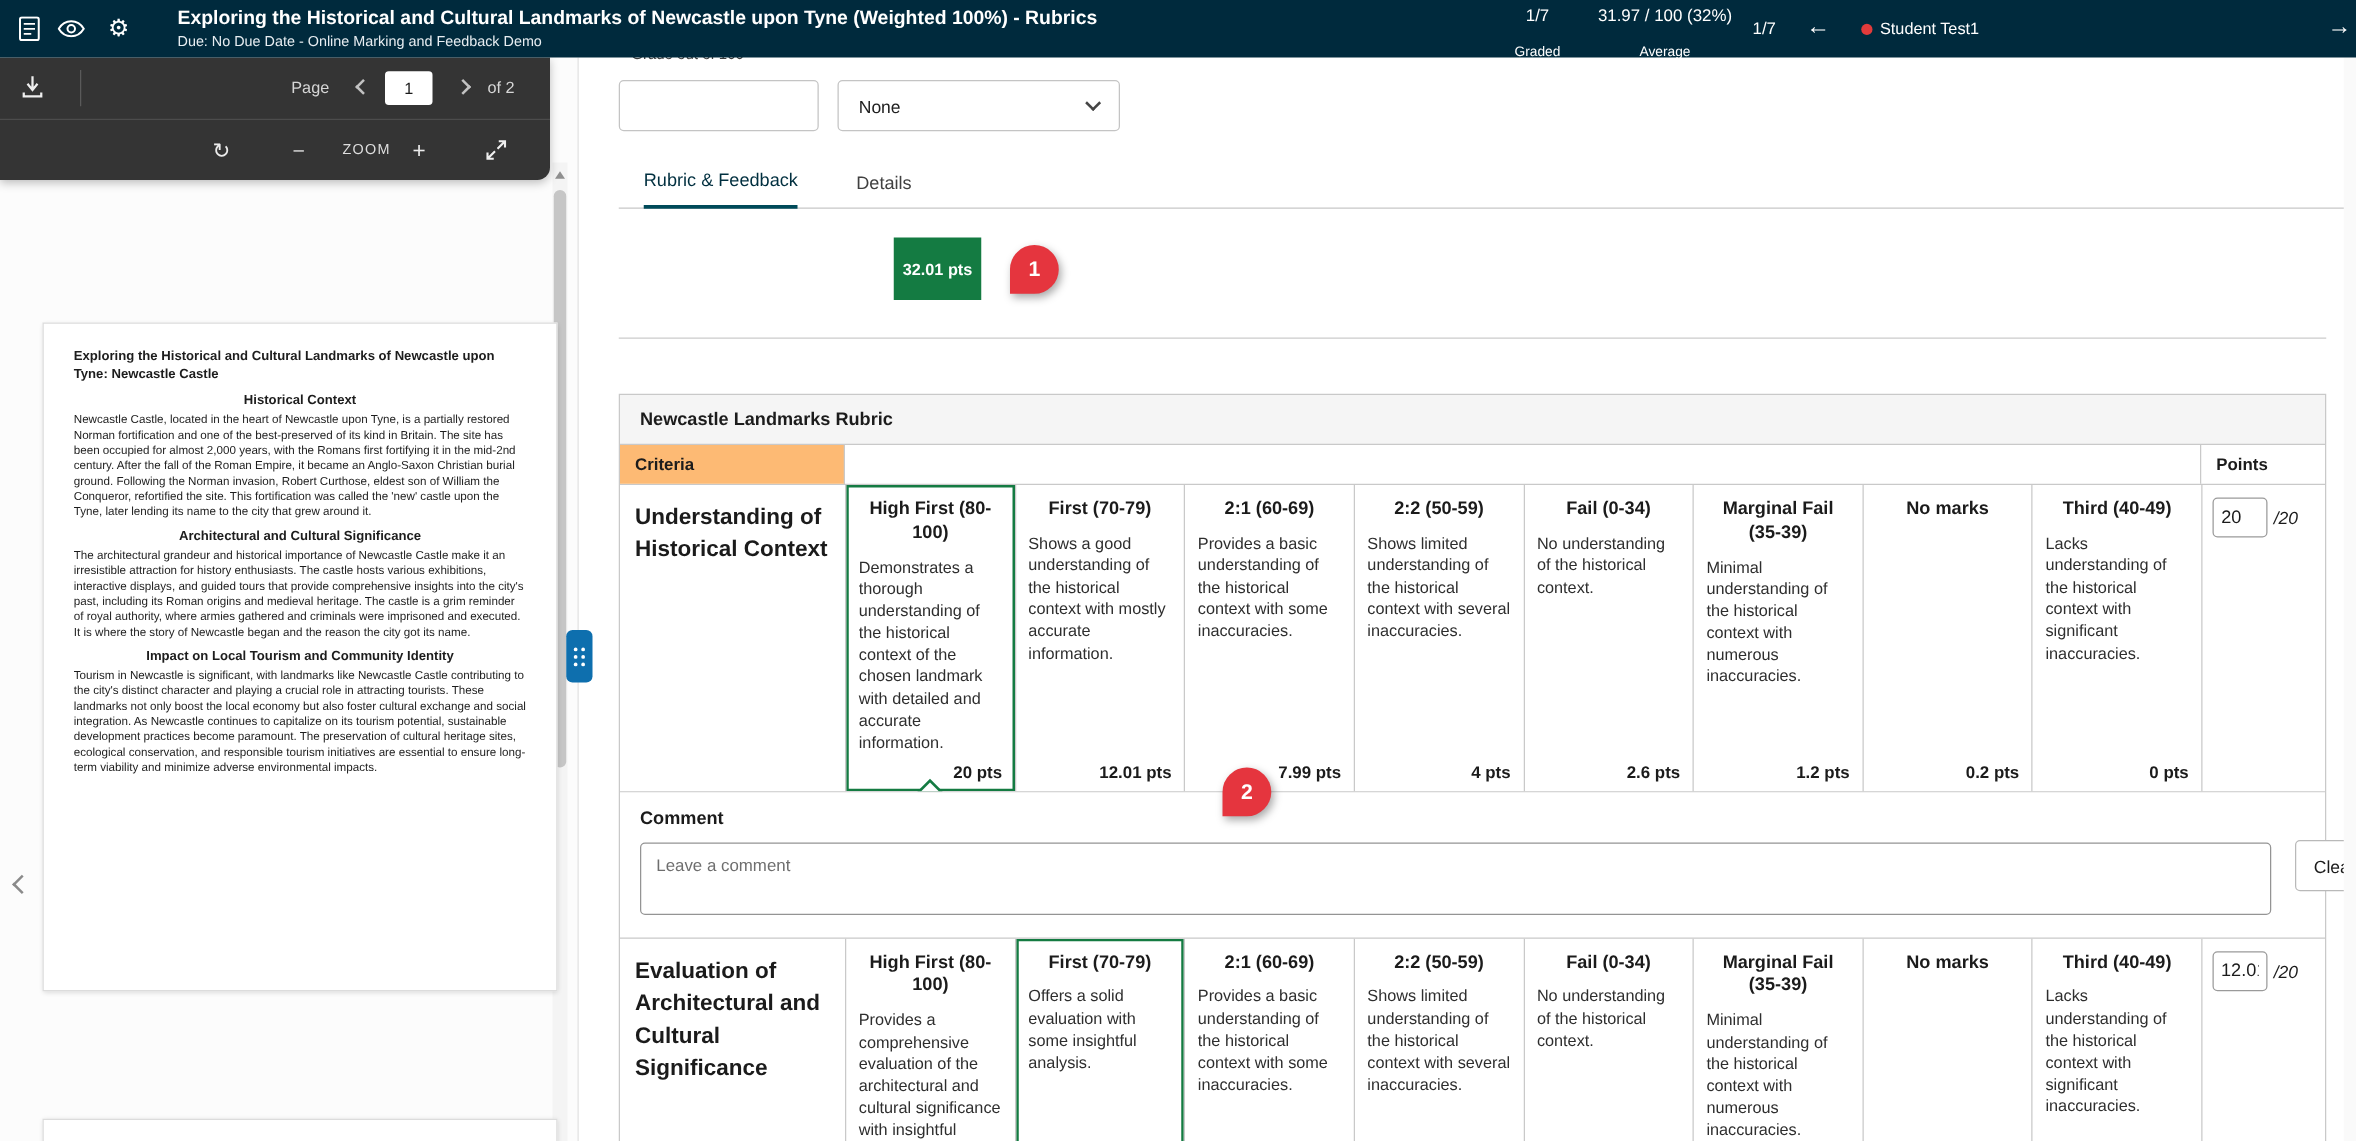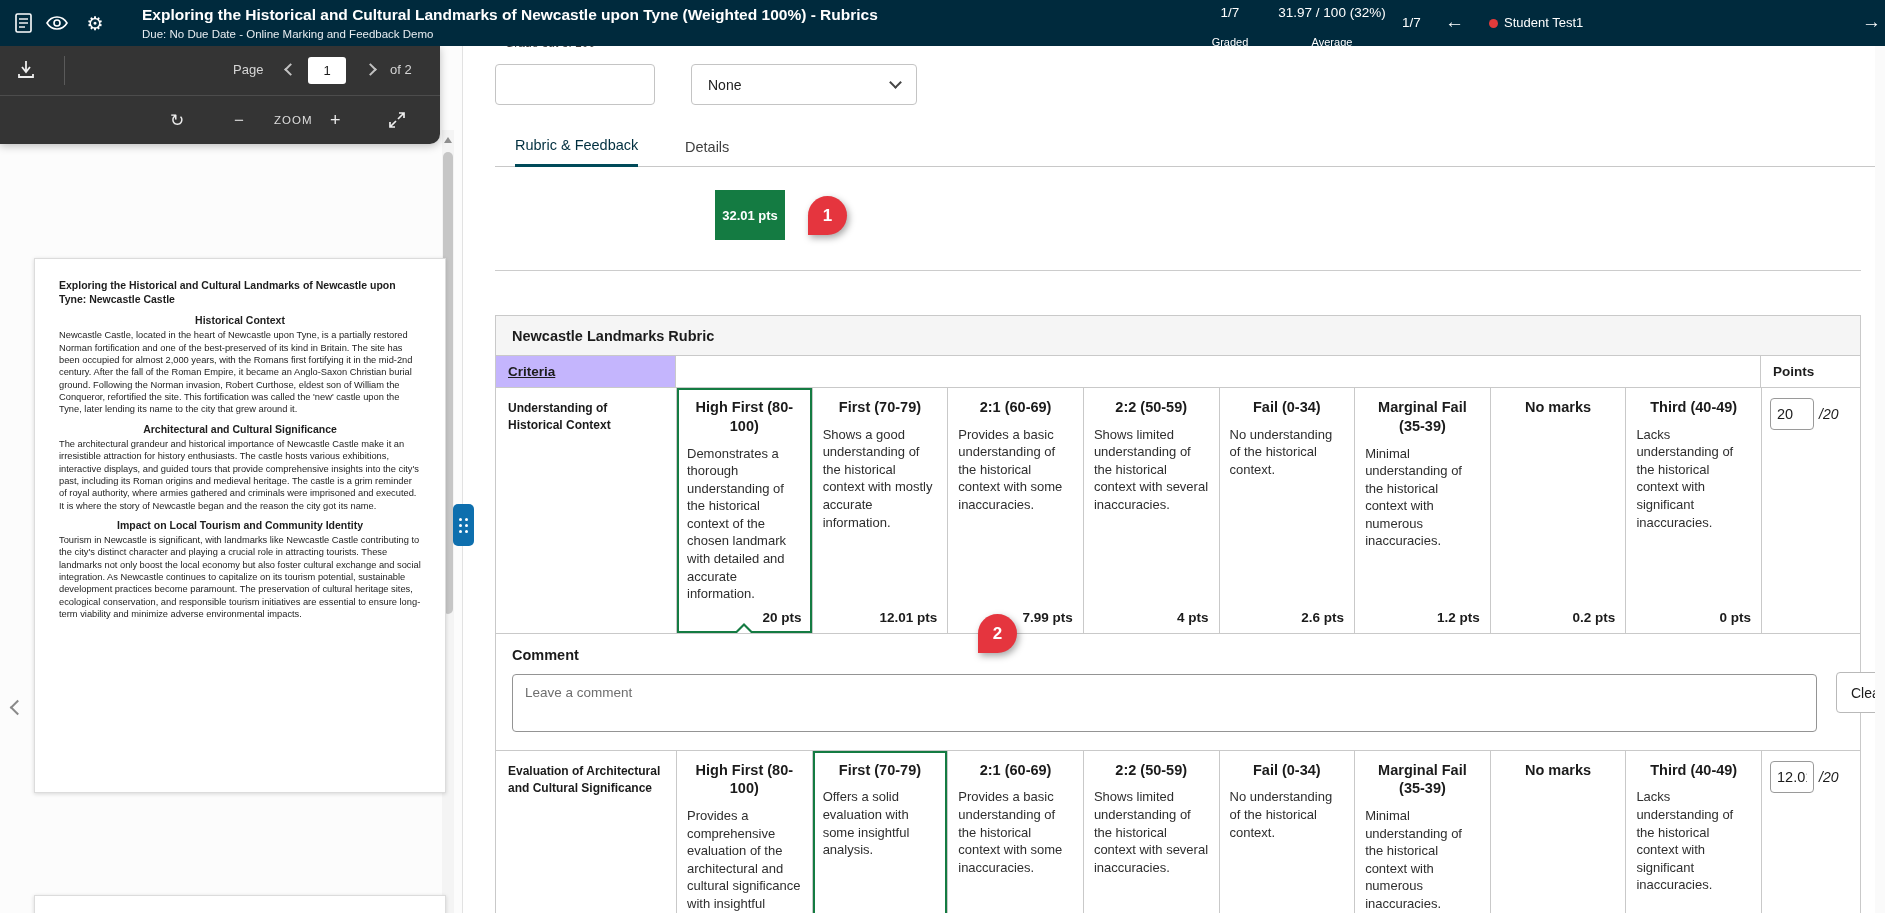--- a/index.html
+++ b/index.html
@@ -55,47 +55,47 @@
   .doc-p { font-size:9.3px; line-height:1.33; }
   .doc-page2 { position:absolute; left:34px; top:895px; width:412px; height:40px; background:#fff; border:1px solid #dcdcdc; box-shadow:0 1px 4px rgba(0,0,0,0.15); }
 
   .drag-handle { position:absolute; left:453px; top:504px; width:21px; height:42px; background:#0e6fae; border-radius:5px; z-index:25; display:flex; align-items:center; justify-content:center; cursor:grab; }
   .dh-dots { display:grid; grid-template-columns:3px 3px; gap:3px; }
   .dh-dot { width:3px; height:3px; background:#fff; border-radius:50%; }
 
   
   .grade-cut { position:absolute; left:505px; top:36px; font-size:12px; color:#3c3c3c; z-index:10; }
   .grade-input { position:absolute; left:495px; top:64px; width:160px; height:41px; border:1px solid #c4c4c4; border-radius:4px; font-size:14px; padding:0 10px; color:#1b1b1b; }
-  .scheme-select { position:absolute; left:691px; top:64px; width:226px; height:41px; border:1px solid #c4c4c4; border-radius:4px; display:flex; align-items:center; padding:0 16px; font-size:14px; color:#202020; cursor:pointer; background:#fff; }
+  .scheme-select { position:absolute; left:670px; top:64px; width:226px; height:41px; border:1px solid #c4c4c4; border-radius:4px; display:flex; align-items:center; padding:0 16px; font-size:14px; color:#202020; cursor:pointer; background:#fff; }
   .scheme-chev { margin-left:auto; width:9px; height:9px; border-left:2px solid #454545; border-bottom:2px solid #454545; transform:rotate(-45deg); margin-top:-5px; }
 
   .tabs-hr { position:absolute; left:495px; right:0; top:166px; height:1px; background:#c8c8c8; }
   .tab { position:absolute; top:126px; height:41px; display:flex; align-items:center; font-size:14.5px; cursor:pointer; z-index:5; }
   .tab-active { left:515px; color:#002f3f; border-bottom:3px solid #004a59; }
   .tab-details { left:685px; color:#404040; }
 
   .score-label-box { position:absolute; left:495px; top:190px; width:220px; height:50px; background:#fafafa; display:flex; align-items:center; padding-left:16px; font-size:14.5px; font-weight:bold; color:#1c1c1c; }
   .score-badge { position:absolute; left:715px; top:190px; width:70px; height:50px; background:#147b42; color:#fff; display:flex; align-items:center; justify-content:center; font-size:13px; font-weight:bold; }
 
   .marker { position:absolute; width:39px; height:39px; background:#e5353e; border-radius:50% 50% 50% 0; color:#fff; display:flex; align-items:center; justify-content:center; font-size:17px; font-weight:bold; z-index:26; box-shadow:2px 3px 7px rgba(0,0,0,0.35); cursor:pointer; }
   .marker-1 { left:808px; top:196px; }
   .marker-2 { left:978px; top:614px; }
 
   .hr2 { position:absolute; left:495px; top:270px; width:1366px; height:1px; background:#ccc; }
 
   .rubric { position:absolute; left:495px; top:315px; width:1366px; border:1px solid #c9c9c9; background:#fff; }
   .rubric-caption { height:40px; background:#f5f5f5; border-bottom:1px solid #c9c9c9; display:flex; align-items:center; padding-left:16px; font-size:14.5px; font-weight:bold; color:#1c1c1c; }
   .rubric-headrow { display:flex; height:32px; border-bottom:1px solid #c9c9c9; font-size:13.5px; font-weight:bold; color:#1c1c1c; }
-  .rh-criteria { width:180px; background:#c4b5fd; display:flex; align-items:center; padding-left:12px; border-right:1px solid #c9c9c9;text-decoration:underline; }
+  .rh-criteria { width:180px; background:#fdba74; display:flex; align-items:center; padding-left:12px; border-right:1px solid #c9c9c9; }
   .rh-mid { flex:1; border-right:1px solid #c9c9c9; }
   .rh-points { width:99px; display:flex; align-items:center; padding-left:12px; }
   .rubric-row { display:flex; border-bottom:1px solid #c9c9c9; align-items:stretch; }
   .row-1 { min-height:238px; }
   .row-2 { min-height:290px; border-bottom:none; }
-  .crit-name { width:180px; padding:12px; font-size:12px; font-weight:600; line-height:1.45; color:#1b1b1b; }
+  .crit-name { width:180px; padding:12px; font-size:18px; font-weight:600; line-height:1.45; color:#1b1b1b; }
   .ratings { flex:1; display:flex; }
   .rating-cell { flex:1; position:relative; border-left:1px solid #c9c9c9; padding:10px 10px 30px; cursor:pointer; }
   .rating-title { font-size:14.5px; font-weight:600; text-align:center; line-height:1.3; color:#1b1b1b; }
   .rating-desc { font-size:13px; line-height:1.35; color:#2e2e2e; margin-top:9px; }
   .rating-pts { position:absolute; right:10px; bottom:8px; font-size:13.5px; font-weight:600; color:#1b1b1b; }
   .rating-selected { box-shadow:inset 0 0 0 2px #147b42; }
   .notch-outer { position:absolute; bottom:0; left:50%; transform:translateX(-50%); width:0; height:0; border-left:10px solid transparent; border-right:10px solid transparent; border-bottom:10px solid #147b42; }
   .notch-inner { position:absolute; bottom:0; left:50%; transform:translateX(-50%); width:0; height:0; border-left:7px solid transparent; border-right:7px solid transparent; border-bottom:7px solid #fff; }
   .points-cell { width:99px; border-left:1px solid #c9c9c9; padding:10px 8px; display:flex; align-items:flex-start; }
   .pts-input { width:44px; height:32px; border:1px solid #9a9a9a; border-radius:4px; font-size:14.5px; padding:0 6px; color:#1b1b1b; overflow:hidden; }

